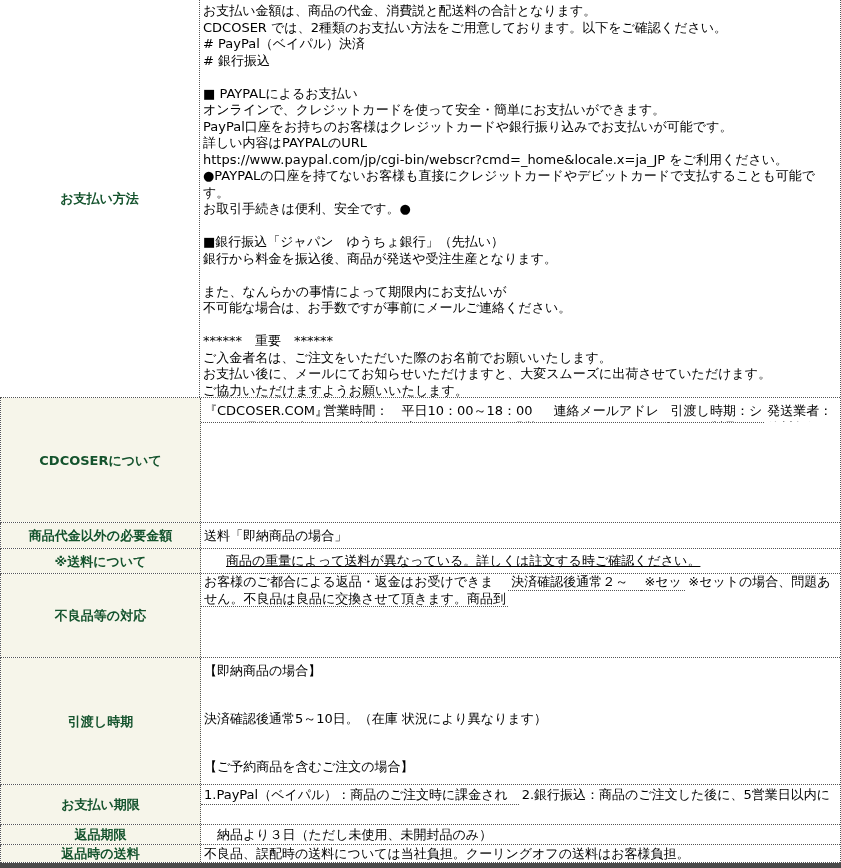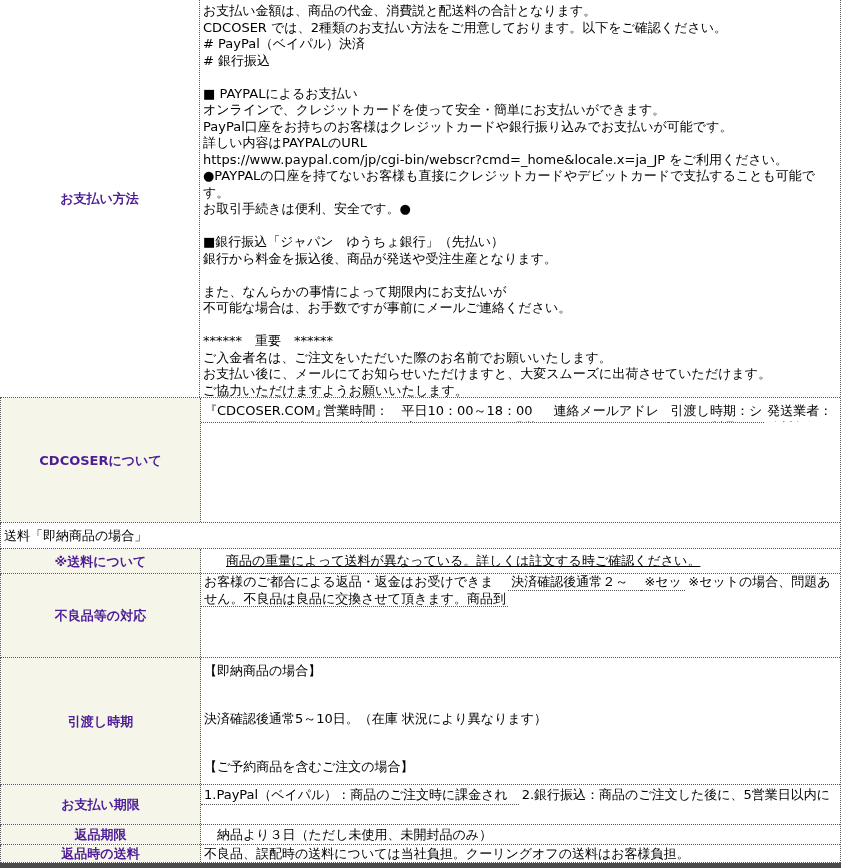--- a/index.html
+++ b/index.html
@@ -26,21 +26,21 @@
     width:200px;
     flex:0 0 200px;
     box-sizing:border-box;
     border-right:1px dotted #555;
     background:#f6f5ea;
     display:flex;
     align-items:center;
     justify-content:center;
     text-align:right;
     font-weight:bold;
-    color:#4c1d95;
+    color:#14532d;
     line-height:17px;
     padding:0 4px;
   }
   .hdr.white{background:#fff;}
   .cell{
     flex:1 1 auto;
     box-sizing:border-box;
     overflow:hidden;
     padding:0 2px 0 3px;
     line-height:16.5px;
@@ -122,20 +122,21 @@
     <div class="cell subs" style="padding:0;">
       <div class="sub">『CDCOSER.COM』　サイト運営責任者　タタノ</div>
       <div class="sub">営業時間：　平日10：00～18：00　（18時以降・定休日のメールは翌営業日扱いになります。）</div>
       <div class="sub"><span>連絡メールアドレス ： </span><span class="email">cdcoser@foxmail.com</span></div>
       <div class="sub">引渡し時期：シリコン製品および雑貨。</div>
       <div class="sub">発送業者：佐川急便、日本郵政</div>
     </div>
   </div>
 
   <div class="row r3">
+    <div class="hdr">商品代金以外の必要金額</div>
     <div class="cell">送料「即納商品の場合」</div>
   </div>
 
   <div class="row r4">
     <div class="hdr">※送料について</div>
     <div class="cell">商品の重量によって送料が異なっている。詳しくは註文する時ご確認ください。</div>
   </div>
 
   <div class="row r5">
     <div class="hdr">不良品等の対応</div>

